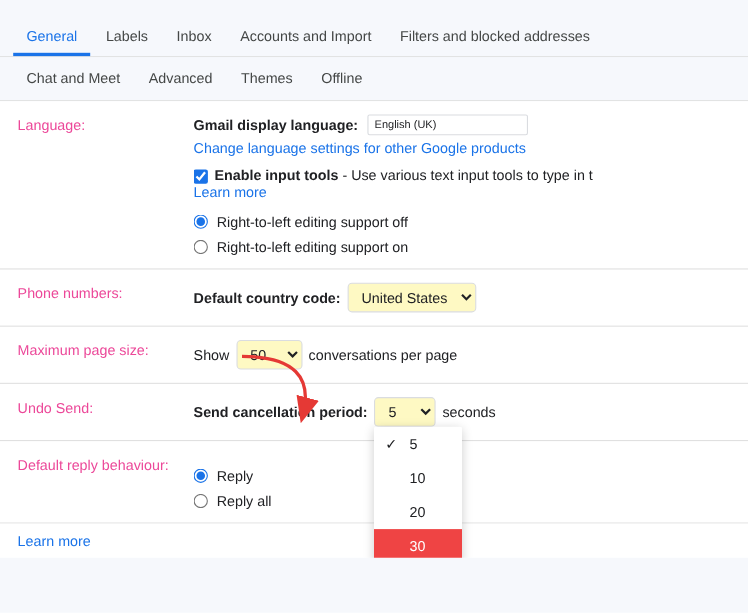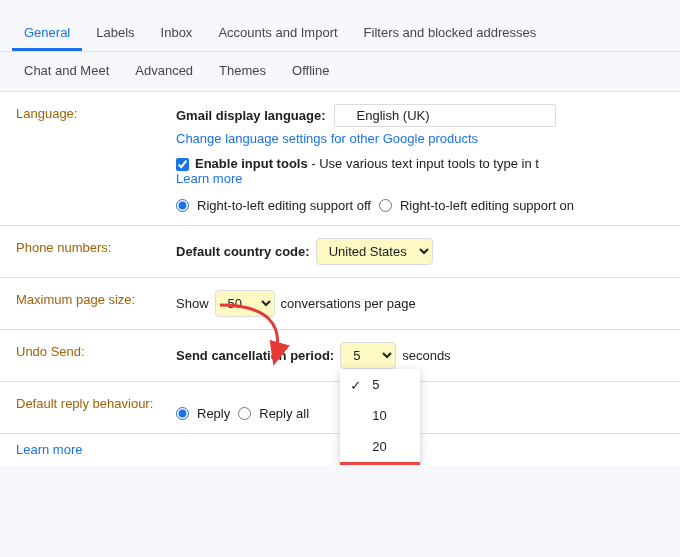--- a/index.html
+++ b/index.html
@@ -67,21 +67,21 @@
       align-items: flex-start;
       padding: 12px 16px;
       border-bottom: 1px solid #e0e0e0;
       min-height: 48px;
     }
 
     .settings-label {
       width: 160px;
       min-width: 160px;
       font-size: 13px;
-      color: #a16207;
+      color: #ec4899;
       font-weight: 500;
       padding-top: 2px;
       padding-right: 16px;
     }
 
     .settings-control {
       flex: 1;
       font-size: 13px;
       color: #202124;
     }
@@ -91,22 +91,22 @@
       display: flex;
       align-items: center;
       margin-bottom: 4px;
     }
     .display-language-row label {
       font-weight: 700;
       margin-right: 8px;
     }
     .display-language-input {
       border: 1px solid #dadce0;
-      padding: 3px 22px;
-      font-size: 13px;
+      padding: 3px 6px;
+      font-size: 10px;
       border-radius: 2px;
       color: #202124;
       background: #fff;
     }
     .blue-link {
       color: #1a73e8;
       cursor: pointer;
       font-size: 13px;
       text-decoration: none;
     }
@@ -122,21 +122,21 @@
       accent-color: #1a73e8;
     }
     .checkbox-label {
       font-size: 13px;
     }
     .checkbox-label strong { font-weight: 600; }
 
     .radio-group {
       margin-top: 12px;
       display: flex;
-      flex-direction: row;
+      flex-direction: column;
       gap: 8px;
     }
     .radio-row {
       display: flex;
       align-items: center;
       gap: 8px;
     }
     .radio-row input[type="radio"] {
       accent-color: #1a73e8;
       margin: 0;

